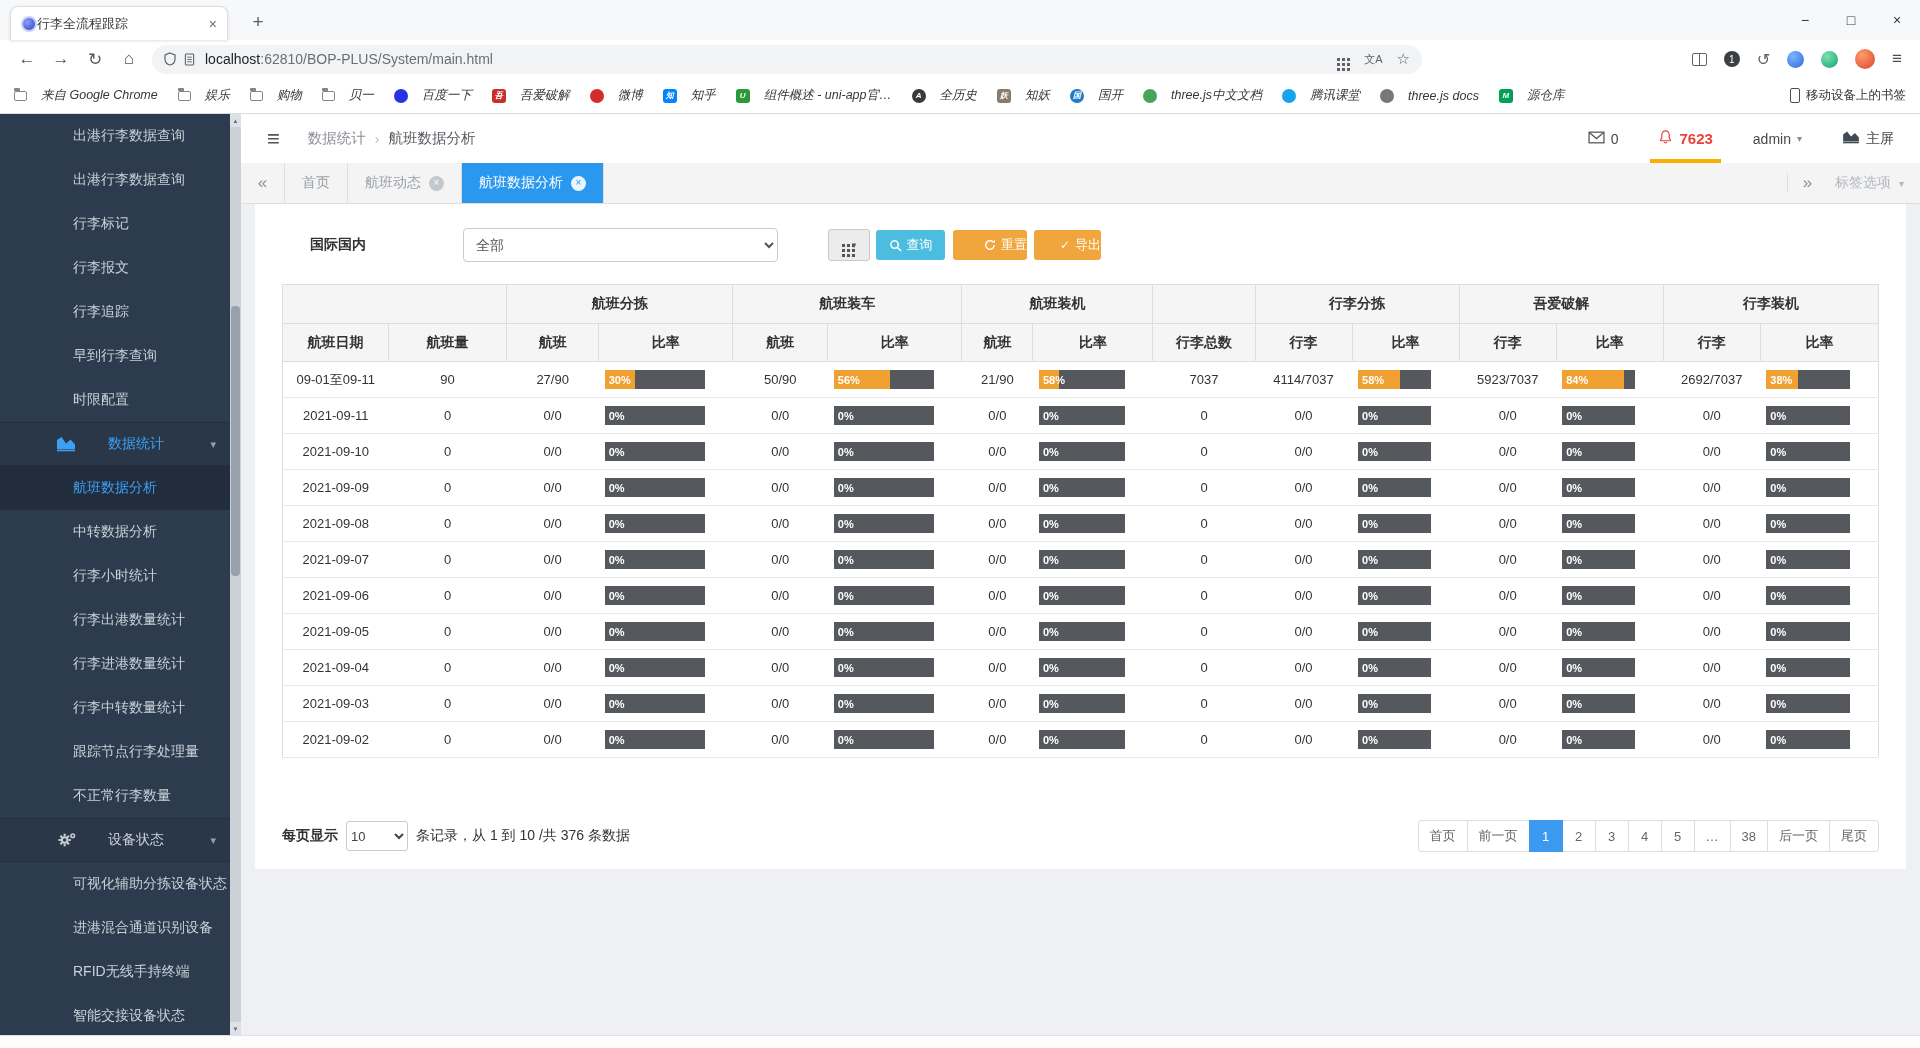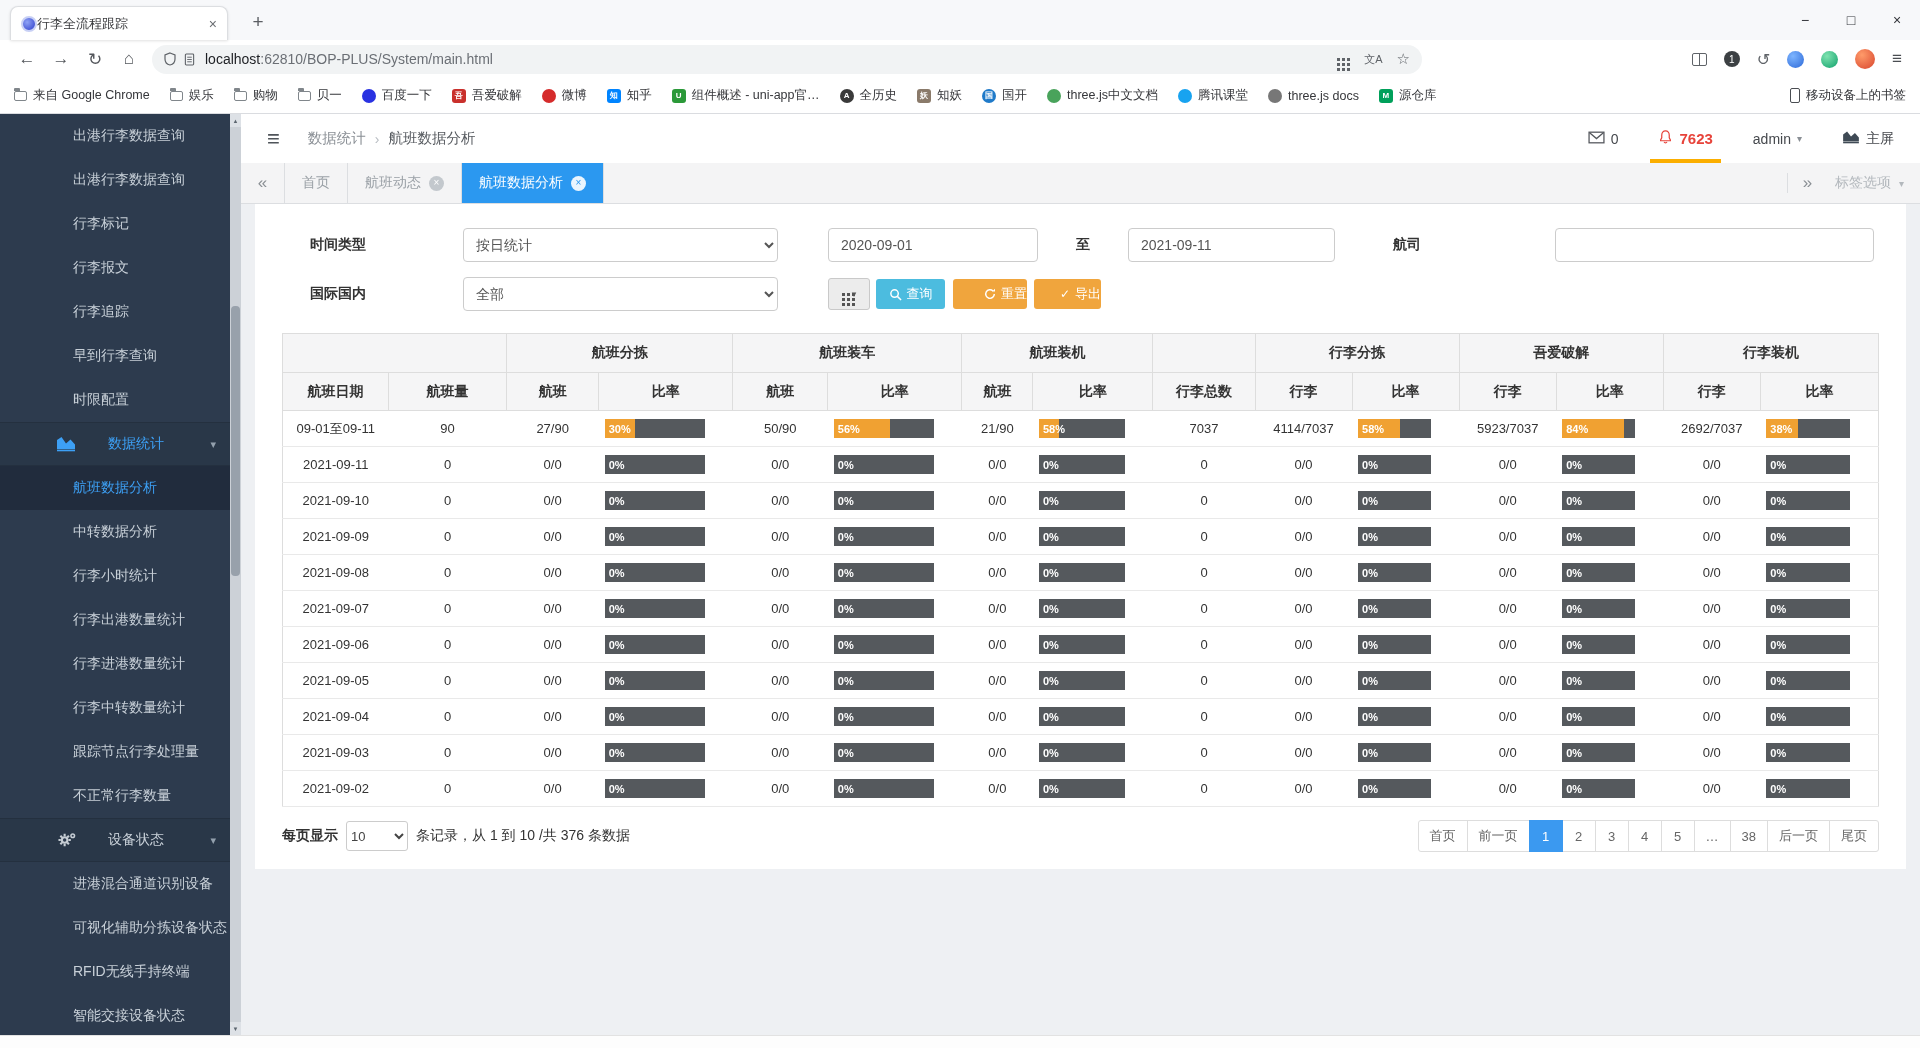--- a/index.html
+++ b/index.html
@@ -33,21 +33,21 @@
   .badge1 { width:16px; height:16px; border-radius:50%; background:#3c4043; color:#fff; font-size:10px; display:flex; align-items:center; justify-content:center; }
   .hist { font-size:16px; color:#5f6368; }
   .cdot { width:17px; height:17px; border-radius:50%; }
   .cdot.blue { background:radial-gradient(circle at 35% 30%, #7db5ff, #2d69d8); }
   .cdot.green { background:radial-gradient(circle at 35% 30%, #7fe3b0, #0fa06b); }
   .cdot.avatar { background:radial-gradient(circle at 35% 30%, #ff9b6a, #d8452d); width:20px; height:20px; }
   .menu-ic { font-size:17px; color:#4a4d52; }
 
   .bookmarks { height:36px; background:#fff; border-bottom:1px solid #dadce0; display:flex; align-items:center; padding:0 14px; flex:none; }
   .bm-list { display:flex; align-items:center; gap:20px; }
-  .bm { display:flex; align-items:center; gap:6px; font-size:12.5px; color:#35363a; white-space:nowrap; cursor:pointer; }
+  .bm { display:flex; align-items:center; gap:14px; font-size:12.5px; color:#35363a; white-space:nowrap; cursor:pointer;font-style:italic; }
   .bm-folder { width:13px; height:10px; border:1.5px solid #80868b; border-radius:2px; position:relative; display:inline-block; }
   .bm-folder:before { content:""; position:absolute; top:-4px; left:-1px; width:6px; height:3px; background:#80868b; border-radius:1px 1px 0 0; }
   .bm-dot { width:14px; height:14px; display:inline-flex; align-items:center; justify-content:center; color:#fff; font-size:8px; font-weight:bold; flex:none; }
   .bm-right { margin-left:auto; display:flex; align-items:center; gap:6px; font-size:12.5px; color:#35363a; }
   .phone-ico { width:10px; height:15px; border:1.5px solid #4a4d52; border-radius:2px; display:inline-block; }
 
   
   .app { height:921px; display:flex; flex:none; }
   .sidebar { width:241px; flex:none; background:#2d3b4e; position:relative; overflow:hidden; }
   .side-menu { width:230px; }
@@ -336,24 +336,24 @@
                   <circle cx="9" cy="10" r="1.8" fill="#2d3b4e" stroke="none"></circle>
                   <circle cx="17.5" cy="5.5" r="2.7" stroke="none"></circle>
                   <circle cx="17.5" cy="5.5" r="1.1" fill="#2d3b4e" stroke="none"></circle>
                 </g>
               </svg>
             </span>
             <span class="side-label">设备状态</span>
             <span class="side-chev">▾</span>
           </div>
           <div class="side-item">
+            <span>可视化辅助分拣设备状态</span>
+          </div>
+          <div class="side-item">
             <span>进港混合通道识别设备</span>
-          </div>
-          <div class="side-item">
-            <span>可视化辅助分拣设备状态</span>
           </div>
           <div class="side-item">
             <span>RFID无线手持终端</span>
           </div>
           <div class="side-item">
             <span>智能交接设备状态</span>
           </div>
         </div>
       <div class="side-scrollbar">
         <span class="sb-ar top">▲</span>
@@ -417,29 +417,20 @@
         <div class="ts-right">
           <div class="ts-btn r">»</div>
           <span class="ts-opt">标签选项</span>
           <span class="caret gray">▾</span>
         </div>
       </div>
 
       <div class="content">
         <div class="card">
 
-          <div class="f-row">
-            <span class="f-label">时间类型</span>
-            <select class="f-select"><option>按日统计</option></select>
-            <input class="f-date d1" value="2020-09-01" style="">
-            <span class="f-to">至</span>
-            <input class="f-date d2" value="2021-09-11" style="">
-            <span class="f-label f2">航司</span>
-            <input class="f-input" value="" style="">
-          </div>
 
           <div class="f-row">
             <span class="f-label">国际国内</span>
             <select class="f-select"><option>全部</option></select>
             <button class="btn-grid">
               <span class="grid9"></span>
               <span class="caret sm">▾</span>
             </button>
             <button class="btn cyan">
               <span class="bico">

